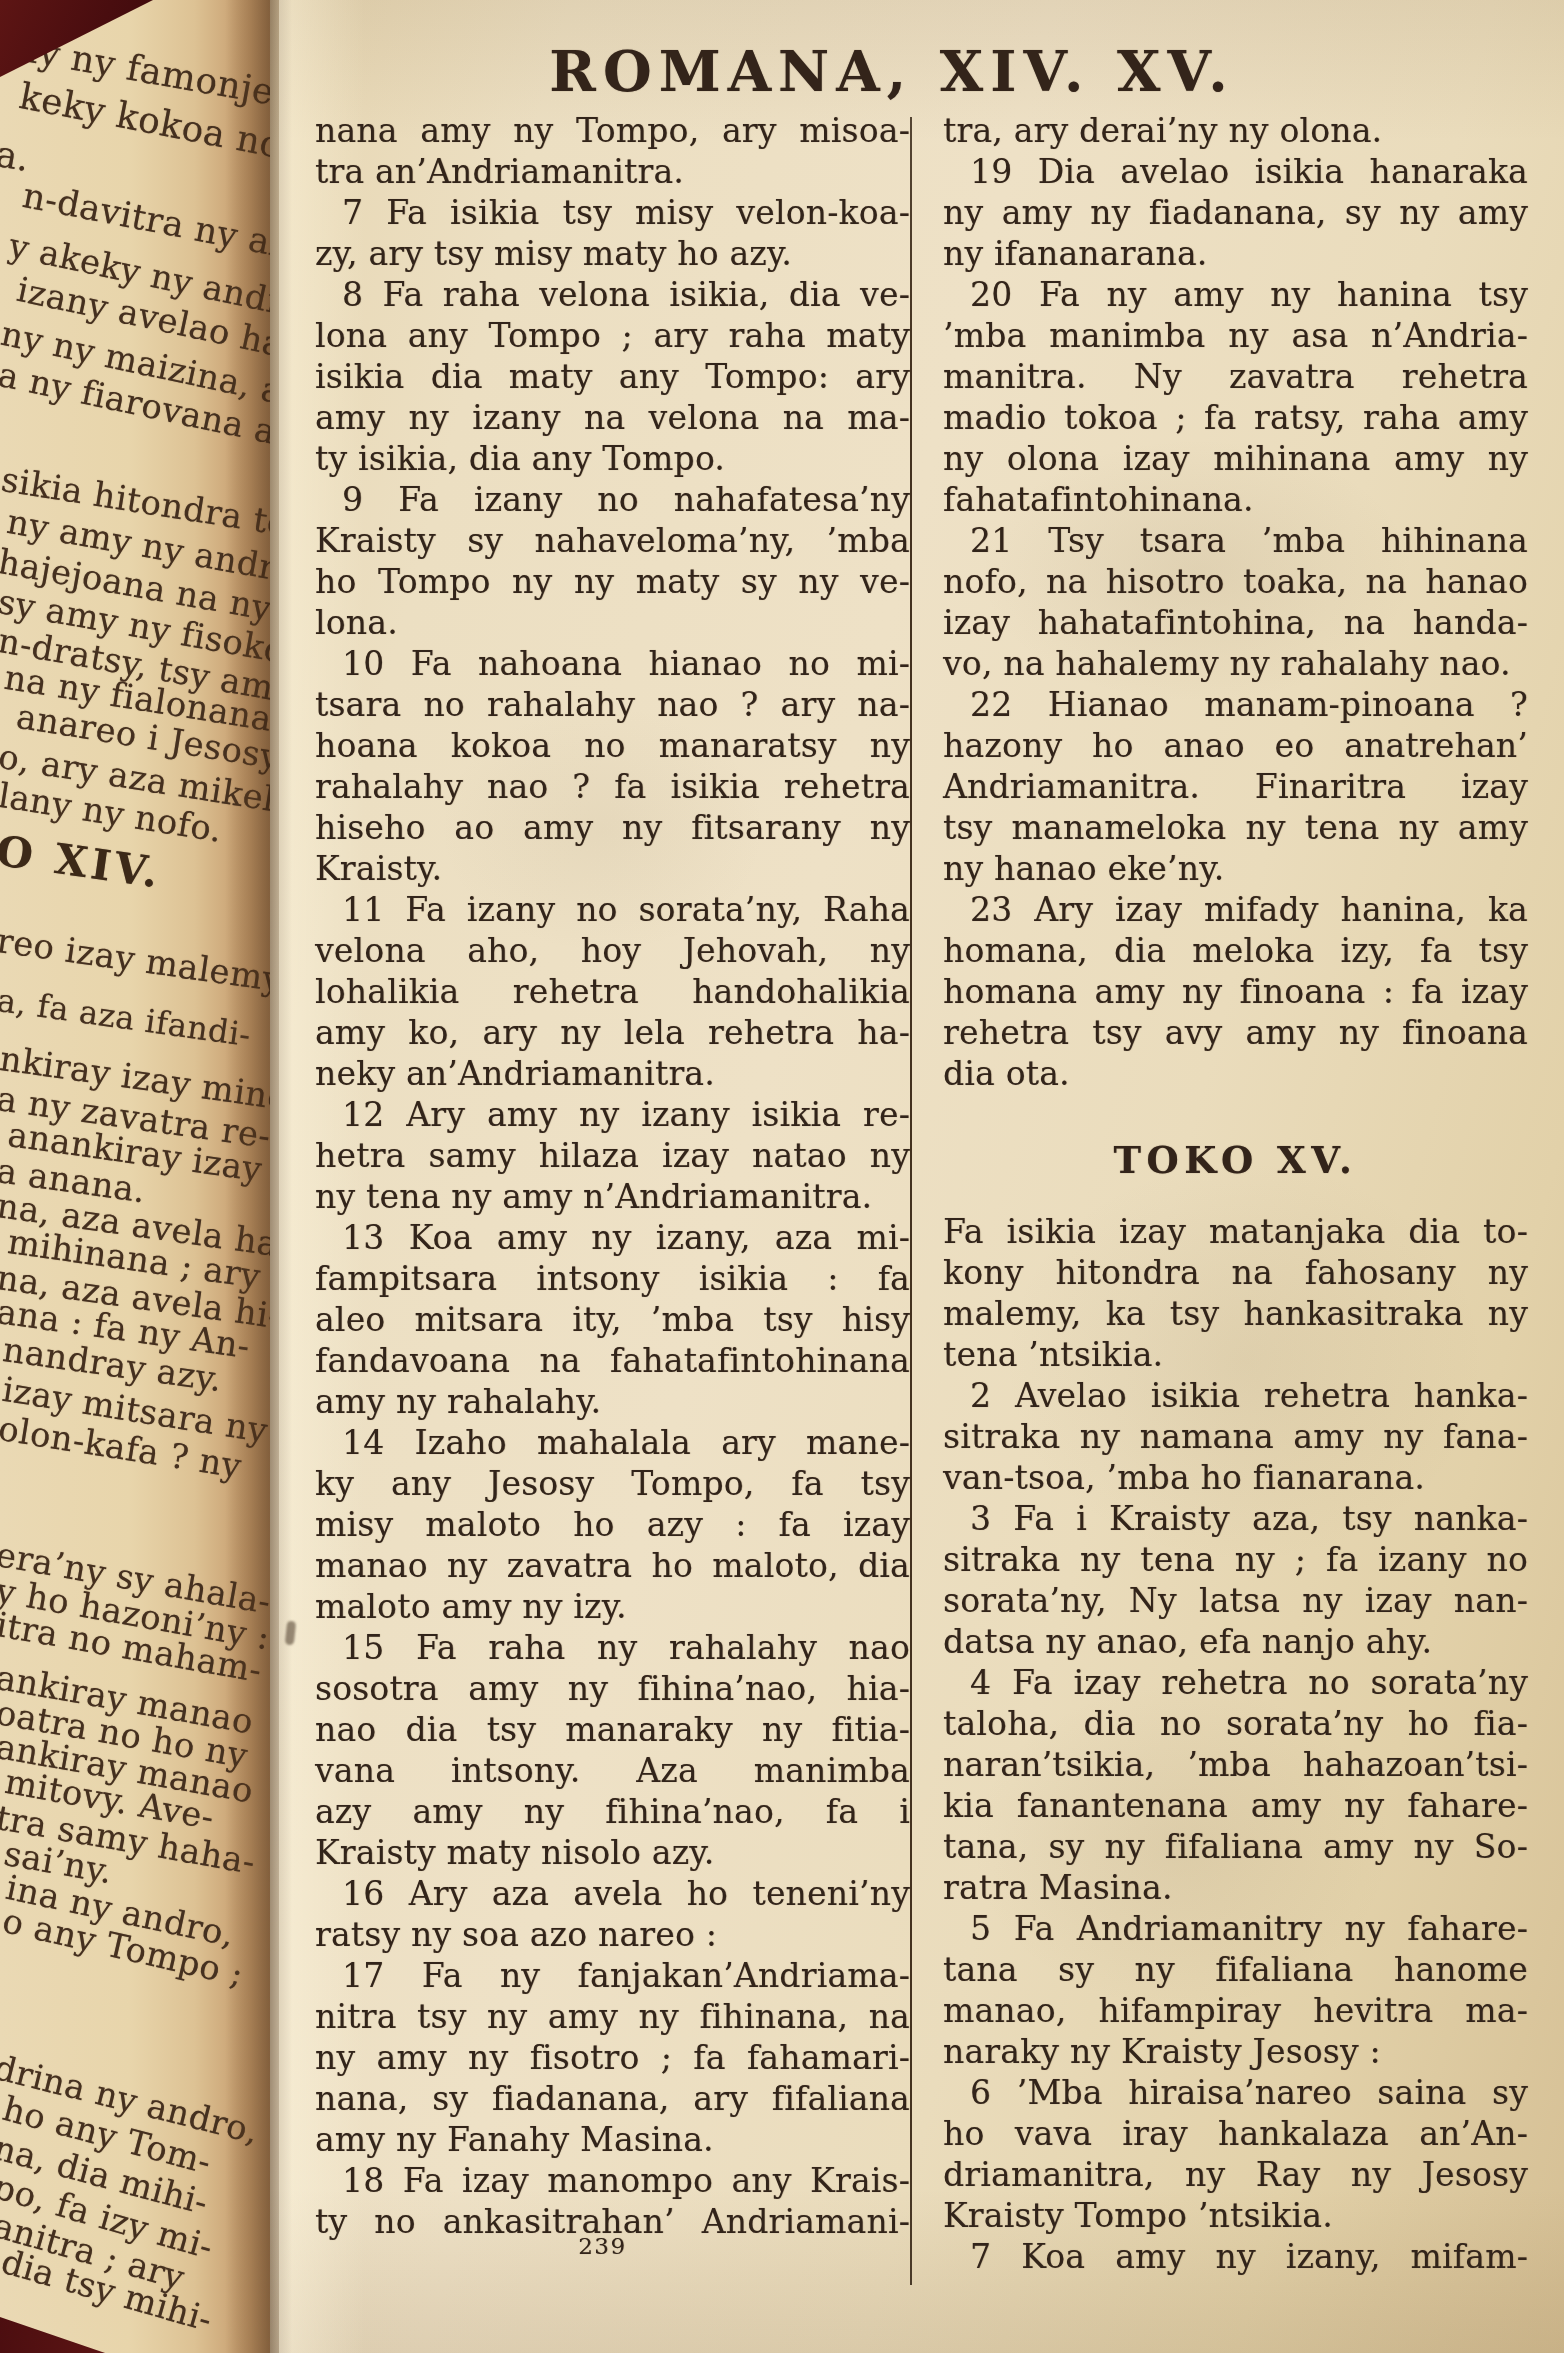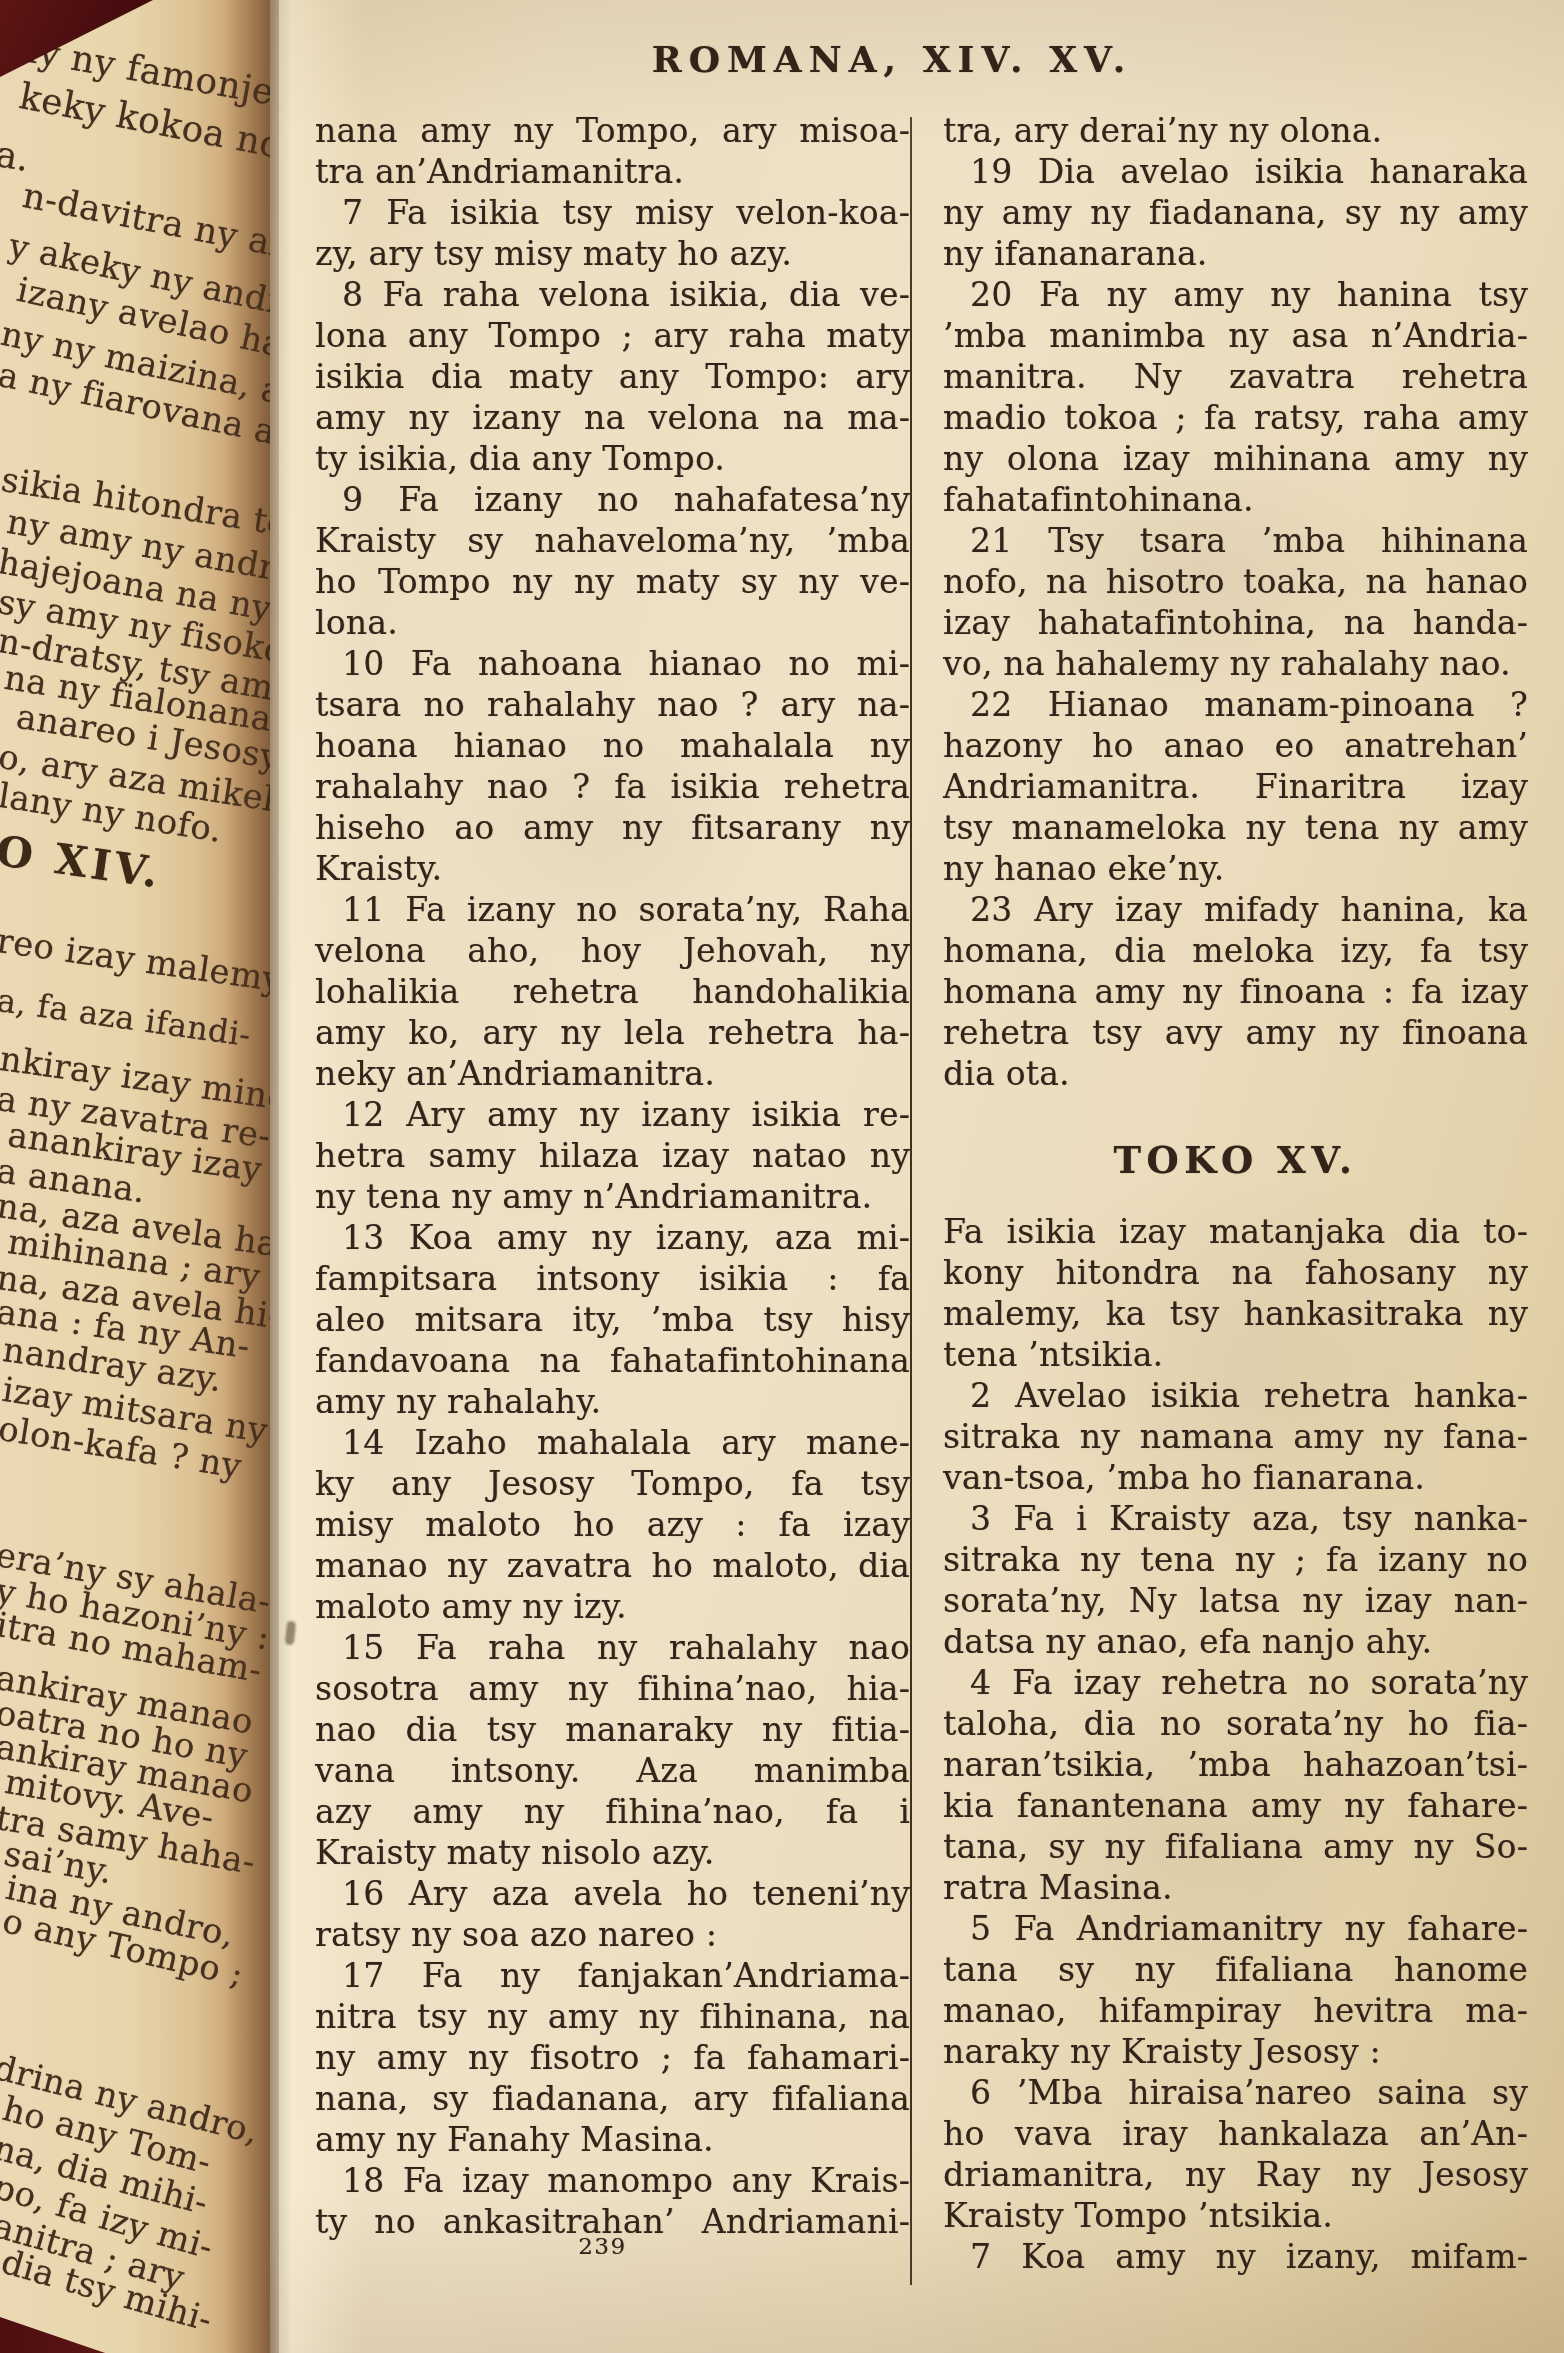--- a/index.html
+++ b/index.html
@@ -43,21 +43,21 @@
     clip-path:polygon(0 0, 100% 0, 0 100%);
   }
   #cover-bottom-left {
     position:absolute; left:0; bottom:0; width:108px; height:50px;
     background:linear-gradient(80deg, #4c0e10 0%, #5d1514 100%);
     clip-path:polygon(0 100%, 0 26%, 100% 100%);
   }
   
   #running-header {
     position:absolute; left:266px; top:38px; width:1252px;
-    text-align:center; font-size:36px; font-weight:bold; letter-spacing:7px;
+    text-align:center; font-size:56px; font-weight:bold; letter-spacing:7px;
     color:#33241a; text-shadow:0 0 1.1px rgba(60,40,25,.5);
   }
   #column-divider {
     position:absolute; left:910px; top:117px; width:2.3px; height:2168px;
     background:linear-gradient(180deg, rgba(58,42,26,.85) 0%, #43311f 12%, #43311f 92%, rgba(58,42,26,.9) 100%);
   }
   .column { position:absolute; top:110px; width:595px; }
   #left-column  { left:315px; }
   #right-column { left:943px; width:585px; }
   .line {
@@ -166,21 +166,21 @@
       <div class="line">lona any Tompo ; ary raha maty</div>
       <div class="line">isikia dia maty any Tompo: ary</div>
       <div class="line">amy ny izany na velona na ma-</div>
       <div class="line end">ty isikia, dia any Tompo.</div>
       <div class="line indent">9 Fa izany no nahafatesa’ny</div>
       <div class="line">Kraisty sy nahaveloma’ny, ’mba</div>
       <div class="line">ho Tompo ny ny maty sy ny ve-</div>
       <div class="line end">lona.</div>
       <div class="line indent">10 Fa nahoana hianao no mi-</div>
       <div class="line">tsara no rahalahy nao ? ary na-</div>
-      <div class="line">hoana hianao no mahalala ny</div>
+      <div class="line">hoana kokoa no manaratsy ny</div>
       <div class="line">rahalahy nao ? fa isikia rehetra</div>
       <div class="line">hiseho ao amy ny fitsarany ny</div>
       <div class="line end">Kraisty.</div>
       <div class="line indent">11 Fa izany no sorata’ny, Raha</div>
       <div class="line">velona aho, hoy Jehovah, ny</div>
       <div class="line">lohalikia rehetra handohalikia</div>
       <div class="line">amy ko, ary ny lela rehetra ha-</div>
       <div class="line end">neky an’Andriamanitra.</div>
       <div class="line indent">12 Ary amy ny izany isikia re-</div>
       <div class="line">hetra samy hilaza izay natao ny</div>

